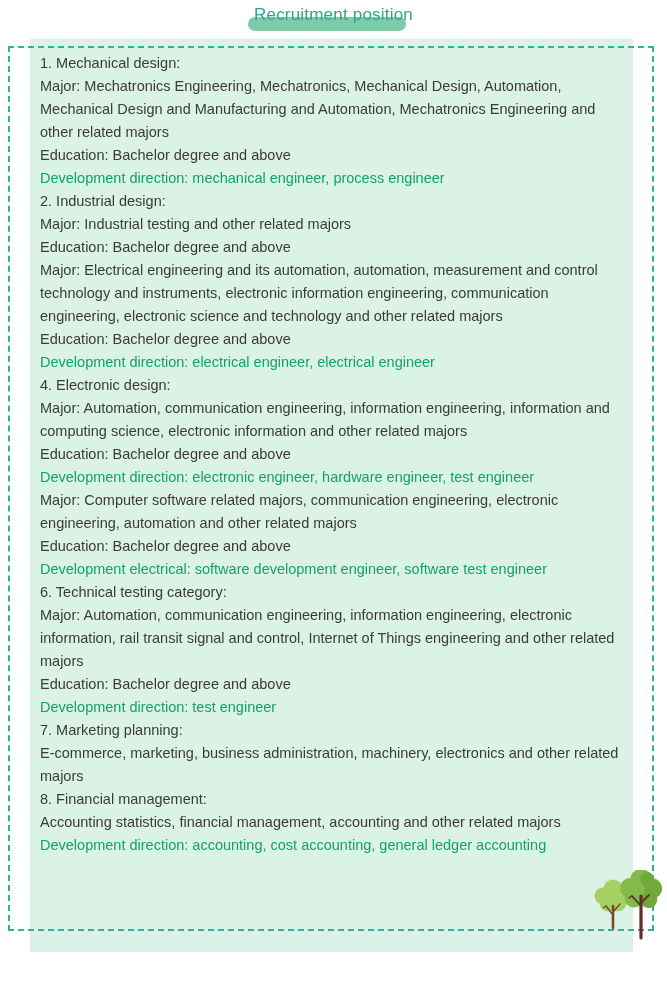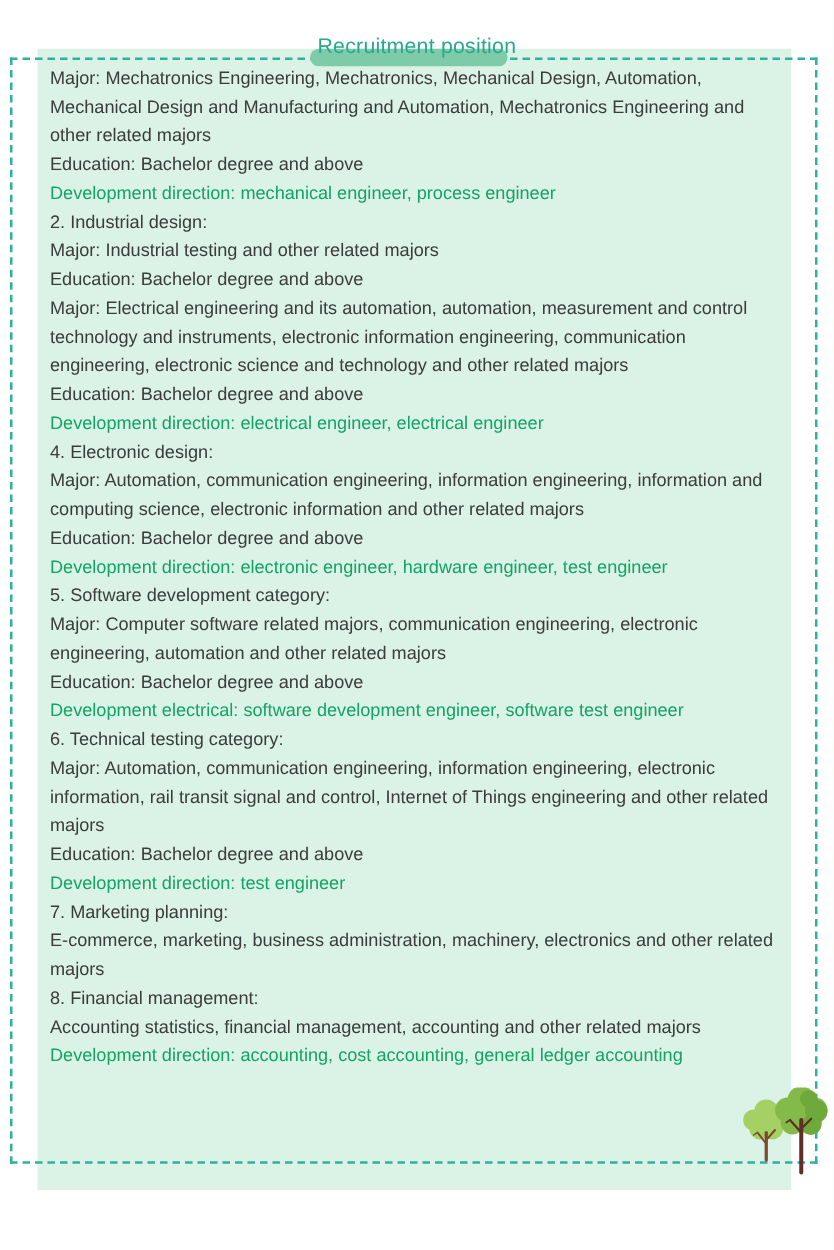--- a/index.html
+++ b/index.html
@@ -11,21 +11,21 @@
     --development-text:#12a365;
   }
   *{box-sizing:border-box;}
   html,body{margin:0;padding:0;}
   body{
     width:667px;height:1000px;position:relative;overflow:hidden;
     background:#ffffff;
     font-family:"Liberation Sans","DejaVu Sans",sans-serif;
   }
   .header{
-    position:absolute;left:0;right:0;top:24px;height:26px;
+    position:absolute;left:0;right:0;top:2px;height:26px;
     text-align:center;z-index:3;
   }
   .title-wrap{position:relative;display:inline-block;}
   .title-pill{
     position:absolute;left:-6px;right:7px;bottom:-3px;height:14px;
     background:var(--highlight-pill);border-radius:7px;z-index:0;
   }
   .title-text{
     position:relative;z-index:1;
     font-size:17px;font-weight:400;letter-spacing:0.2px;
@@ -57,34 +57,34 @@
   <span class="title-wrap">
     <span class="title-pill"></span>
     <span class="title-text">Recruitment position</span>
   </span>
 </div>
 
 <div class="panel"></div>
 <div class="dashed-box"></div>
 
 <div class="content">
+    <p class="line">1. Mechanical design:</p>
     <p class="line">Major: Mechatronics Engineering, Mechatronics, Mechanical Design, Automation, Mechanical Design and Manufacturing and Automation, Mechatronics Engineering and other related majors</p>
     <p class="line">Education: Bachelor degree and above</p>
     <p class="line dev">Development direction: mechanical engineer, process engineer</p>
     <p class="line">2. Industrial design:</p>
     <p class="line">Major: Industrial testing and other related majors</p>
     <p class="line">Education: Bachelor degree and above</p>
     <p class="line">Major: Electrical engineering and its automation, automation, measurement and control technology and instruments, electronic information engineering, communication engineering, electronic science and technology and other related majors</p>
     <p class="line">Education: Bachelor degree and above</p>
     <p class="line dev">Development direction: electrical engineer, electrical engineer</p>
     <p class="line">4. Electronic design:</p>
     <p class="line">Major: Automation, communication engineering, information engineering, information and computing science, electronic information and other related majors</p>
     <p class="line">Education: Bachelor degree and above</p>
     <p class="line dev">Development direction: electronic engineer, hardware engineer, test engineer</p>
-    <p class="line">5. Software development category:</p>
     <p class="line">Major: Computer software related majors, communication engineering, electronic engineering, automation and other related majors</p>
     <p class="line">Education: Bachelor degree and above</p>
     <p class="line dev">Development electrical: software development engineer, software test engineer</p>
     <p class="line">6. Technical testing category:</p>
     <p class="line">Major: Automation, communication engineering, information engineering, electronic information, rail transit signal and control, Internet of Things engineering and other related majors</p>
     <p class="line">Education: Bachelor degree and above</p>
     <p class="line dev">Development direction: test engineer</p>
     <p class="line">7. Marketing planning:</p>
     <p class="line">E-commerce, marketing, business administration, machinery, electronics and other related majors</p>
     <p class="line">8. Financial management:</p>

